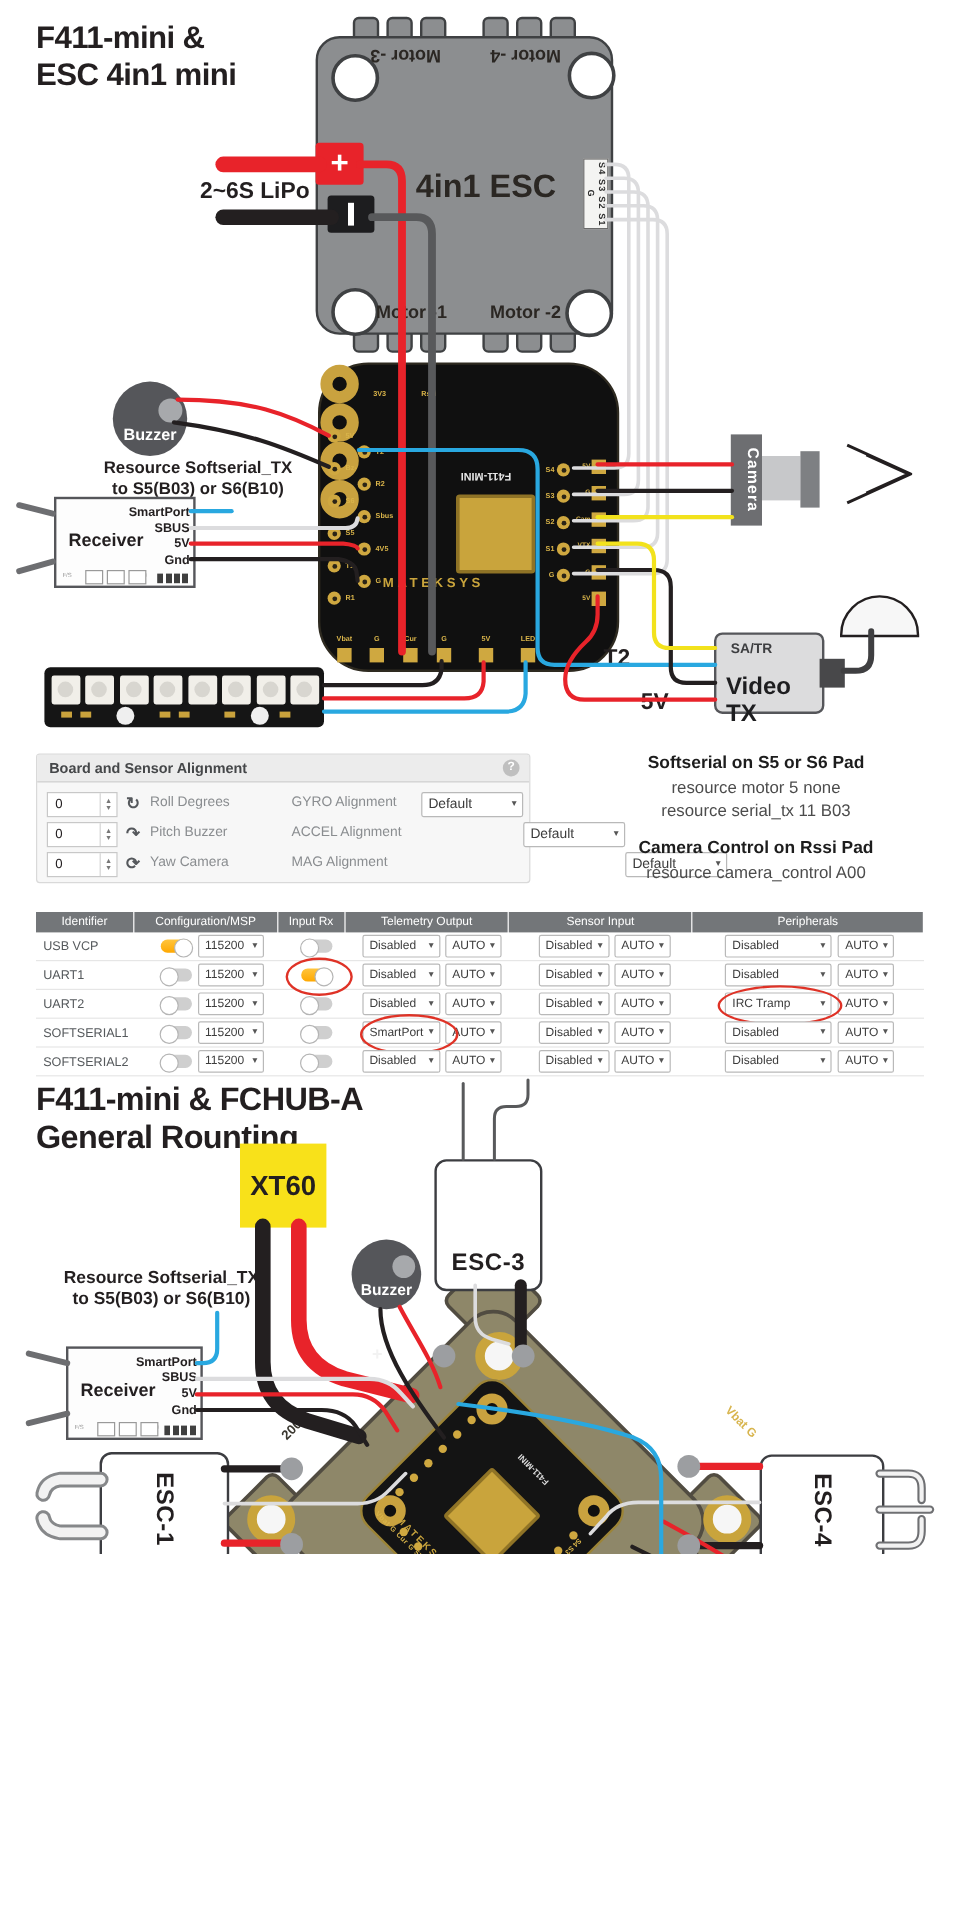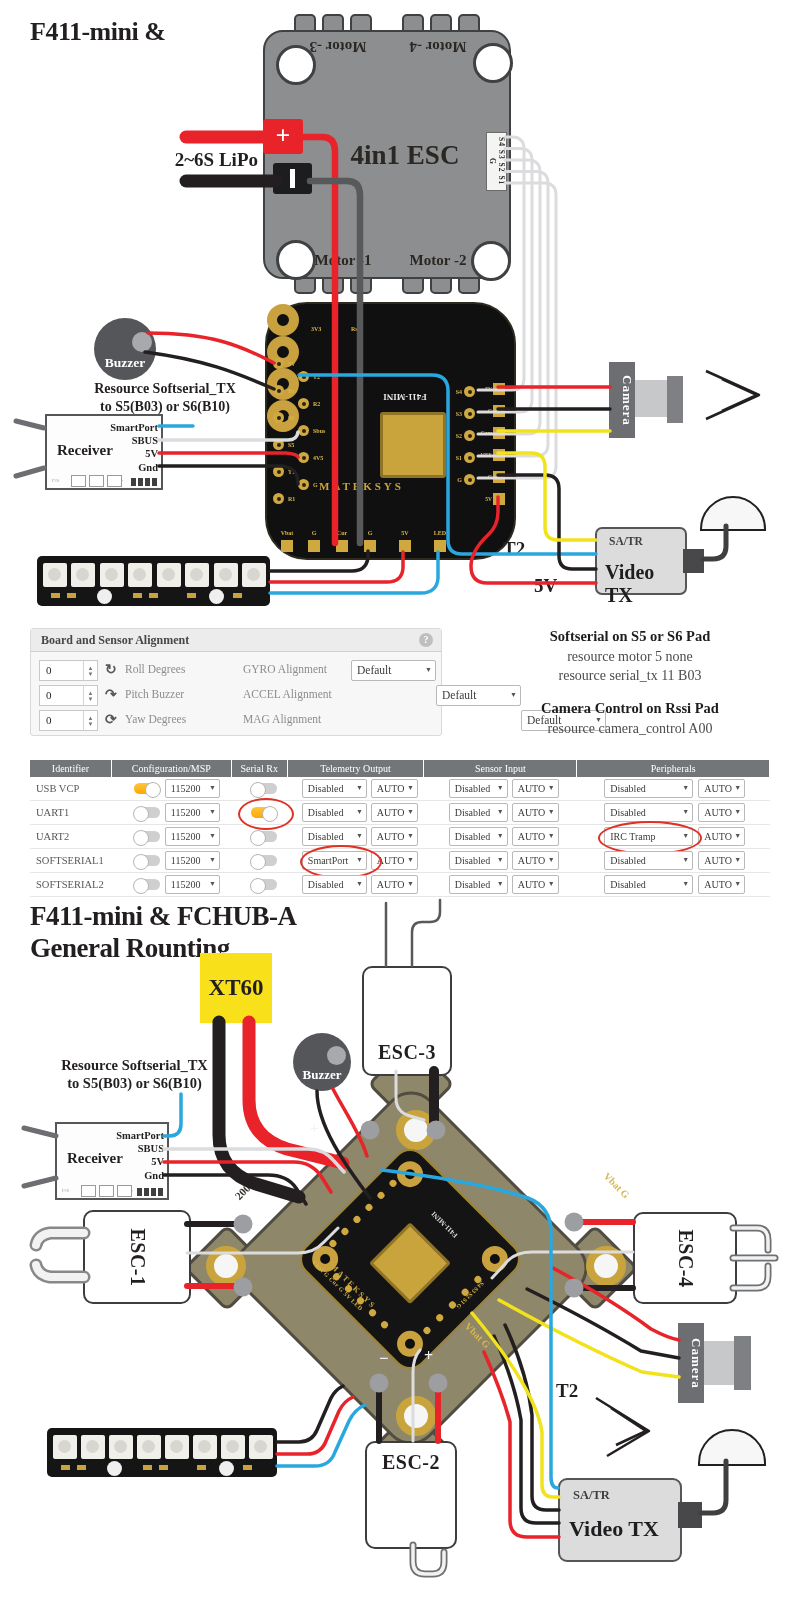--- a/index.html
+++ b/index.html
@@ -1,17 +1,17 @@
 <!DOCTYPE html>
 <html><head>
 <meta charset="utf-8">
 <style>
   html,body{margin:0;padding:0;background:#fff;}
-  .canvas{position:relative;width:800px;height:1604px;background:#fff;overflow:hidden;
-          font-family:Liberation Serif, serif;color:#231f20;}
+  .canvas{position:relative;width:800px;height:1295px;background:#fff;overflow:hidden;
+          font-family:Liberation Sans, sans-serif;color:#231f20;}
   .abs{position:absolute;}
   .bigtitle{font-size:26px;font-weight:bold;line-height:31px;letter-spacing:-0.5px;color:#231f20;}
   .notetxt{font-size:14px;font-weight:bold;text-align:center;line-height:18px;color:#231f20;}
   .wlabel{font-size:19px;font-weight:bold;color:#231f20;}
   
   .escboard{background:#8c8e90;border:2.5px solid #3f4143;border-radius:20px;}
   .esctab{background:#8c8e90;border:2.5px solid #3f4143;border-radius:5px;width:18px;height:20px;}
   .eschole{width:34px;height:34px;border-radius:50%;background:#fff;border:3px solid #3f4143;}
   .motorlbl{font-size:15px;font-weight:bold;color:#2b2723;text-align:center;width:70px;}
   .rot180{transform:rotate(180deg);}
@@ -89,20 +89,21 @@
   .hubtxt{font-weight:bold;white-space:nowrap;}
   svg{display:block;}
 </style>
 </head>
 <body>
 
 <div class="canvas">
 
   <div class="abs bigtitle" style="left:30px;top:16px;">
     <div>F411-mini &amp;</div>
+    <div>ESC 4in1 mini</div>
   </div>
 
   <div class="abs esctab" style="left:294px;top:14px;"></div>
   <div class="abs esctab" style="left:322px;top:14px;"></div>
   <div class="abs esctab" style="left:350px;top:14px;"></div>
   <div class="abs esctab" style="left:402px;top:14px;"></div>
   <div class="abs esctab" style="left:430px;top:14px;"></div>
   <div class="abs esctab" style="left:458px;top:14px;"></div>
   <div class="abs esctab" style="left:294px;top:270px;"></div>
   <div class="abs esctab" style="left:322px;top:270px;"></div>
@@ -261,36 +262,36 @@
     </div>
     <div id="align-body" style="position:relative;height:82px;"><div class="numbox" style="left: 8px; top: 8px;">
           <div class="numval">0</div>
           <div class="spin">▲<br>▼</div>
         </div><div class="axicon" style="left: 74px; top: 9px;">↻</div><div class="glabel" style="left: 94px; top: 11px;">Roll Degrees</div><div class="glabel" style="left: 212px; top: 11px;">GYRO Alignment</div><div class="sel selbig abs" style="left: 320px; top: 8px; width: 66px;">Default<div class="car">▼</div></div><div class="numbox" style="left: 8px; top: 33px;">
           <div class="numval">0</div>
           <div class="spin">▲<br>▼</div>
         </div><div class="axicon" style="left: 74px; top: 34px;">↷</div><div class="glabel" style="left: 94px; top: 36px;">Pitch Buzzer</div><div class="glabel" style="left: 212px; top: 36px;">ACCEL Alignment</div><div class="sel selbig abs" style="left: 320px; top: 33px; width: 66px;">Default<div class="car">▼</div></div><div class="numbox" style="left: 8px; top: 58px;">
           <div class="numval">0</div>
           <div class="spin">▲<br>▼</div>
-        </div><div class="axicon" style="left: 74px; top: 59px;">⟳</div><div class="glabel" style="left: 94px; top: 61px;">Yaw Degrees</div><div class="glabel" style="left: 212px; top: 61px;">MAG Alignment</div><div class="sel selbig abs" style="left: 320px; top: 58px; width: 66px;">Default<div class="car">▼</div></div></div>
+        </div><div class="axicon" style="left: 74px; top: 59px;">⟳</div><div class="glabel" style="left: 94px; top: 61px;">Yaw Camera</div><div class="glabel" style="left: 212px; top: 61px;">MAG Alignment</div><div class="sel selbig abs" style="left: 320px; top: 58px; width: 66px;">Default<div class="car">▼</div></div></div>
   </div>
 
   <div class="abs" style="left:485px;top:628px;width:290px;text-align:center;">
     <div style="font-size:14.5px;font-weight:bold;color:#1d1d1d;">Softserial on S5 or S6 Pad</div>
     <div style="font-size:14px;color:#4c4c4c;margin-top:4px;">resource motor 5 none</div>
     <div style="font-size:14px;color:#4c4c4c;margin-top:3px;">resource serial_tx 11 B03</div>
     <div style="font-size:14.5px;font-weight:bold;color:#1d1d1d;margin-top:16px;">Camera Control on Rssi Pad</div>
     <div style="font-size:14px;color:#4c4c4c;margin-top:4px;">resource camera_control A00</div>
   </div>
 
   <div class="abs ptable" id="ports-table" style="left:30px;top:760px;width:740px;">
       <div class="phead">
         <div class="phcell" style="width: 81px;">Identifier</div>
         <div class="phcell" style="width: 119px;">Configuration/MSP</div>
-        <div class="phcell" style="width: 55px;">Serial Rx</div>
+        <div class="phcell" style="width: 55px;">Input Rx</div>
         <div class="phcell" style="width: 136px;">Telemetry Output</div>
         <div class="phcell" style="width: 152px;">Sensor Input</div>
         <div class="phcell" style="width: 192px;">Peripherals</div>
       </div>
       <div class="prow">
         <div class="pcell pid" style="width: 82px;">USB VCP</div>
         <div class="pcell" style="width: 120px; gap: 5px;">
           <div class="tgl on">
             <div class="knob"></div>
           </div>

